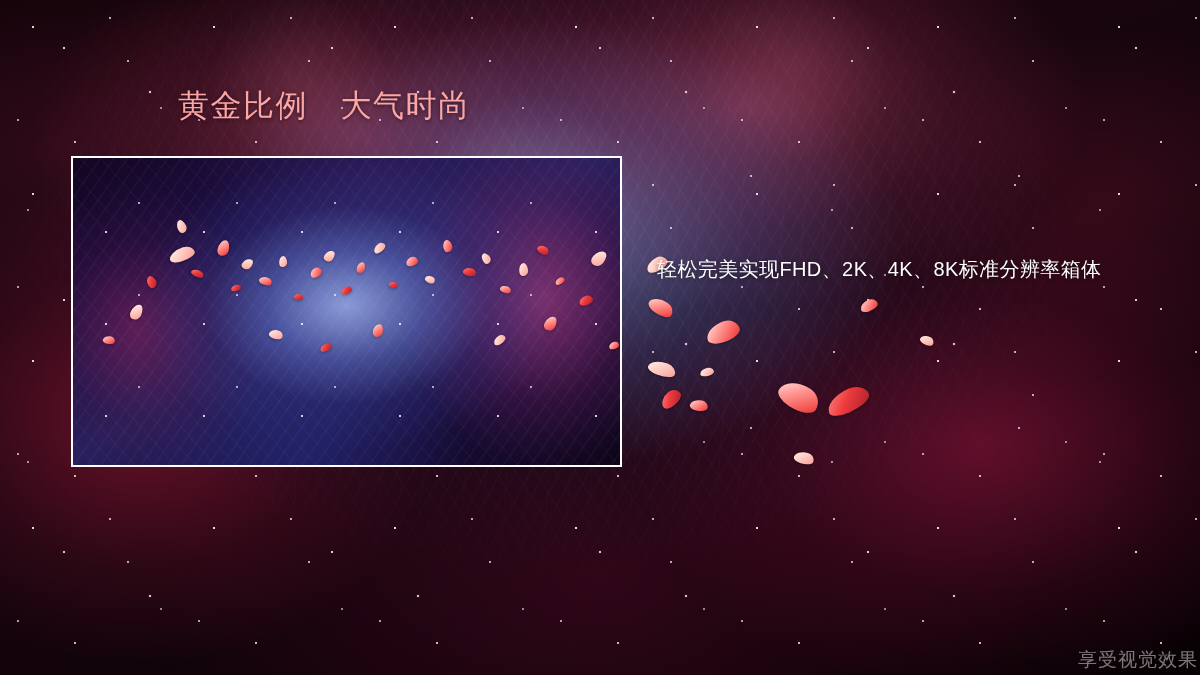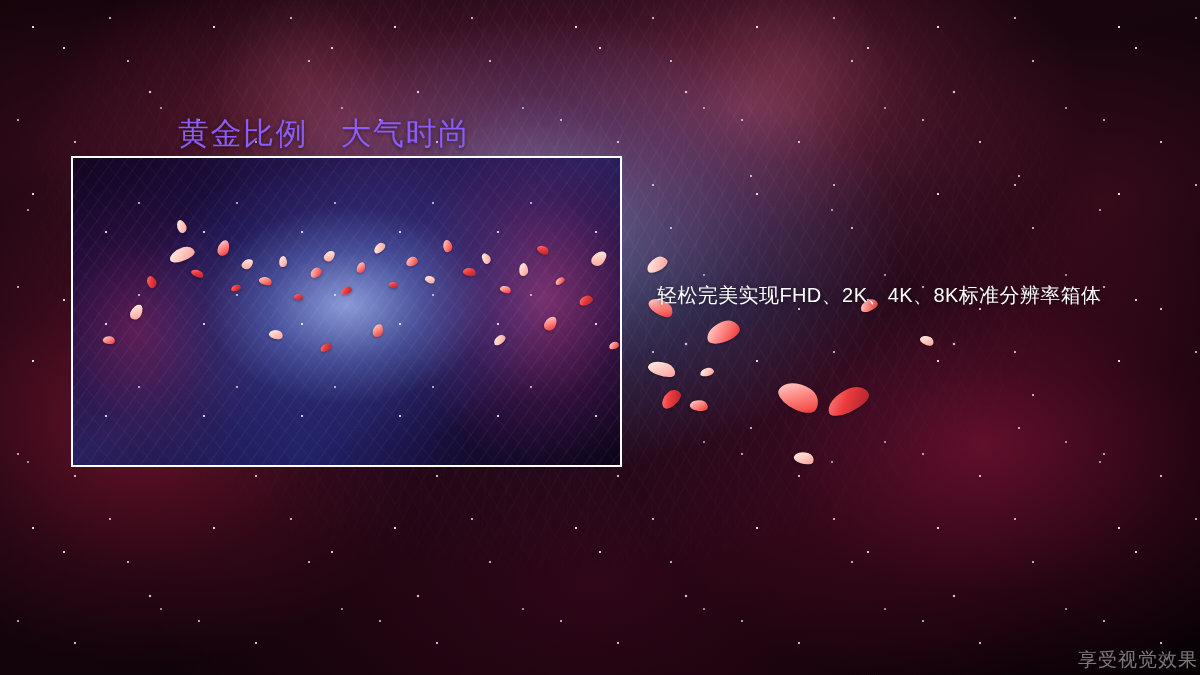--- a/index.html
+++ b/index.html
@@ -87,24 +87,24 @@
       radial-gradient(circle 1.9px at 215px 176px,rgba(235,245,255,0.95) 28%, rgba(150,180,255,0.28) 58%, transparent 76%),
       radial-gradient(circle 2.3px at 150px 92px, rgba(255,225,240,0.92) 28%, rgba(255,140,190,0.26) 58%, transparent 76%),
       radial-gradient(circle 1.8px at 28px 210px, rgba(225,235,255,0.90) 28%, rgba(160,190,255,0.24) 58%, transparent 76%);
     background-size: 268px 252px;
   }
 
   
   #title {
     position: absolute;
     left: 178px;
-    top: 115px;
+    top: 87px;
     font-size: 31px;
     line-height: 38px;
-    color: #8b5cf6;
+    color: #fca5a5;
     letter-spacing: 1.5px;
     white-space: pre;
     text-shadow: 0 1px 4px rgba(0,0,0,0.55);
   }
 
   
   #photo-frame {
     position: absolute;
     left: 71px;
     top: 156px;
@@ -161,21 +161,21 @@
     background: linear-gradient(135deg, #fff3ef 0%, #ffcdc4 45%, #f59a92 100%);
   }
   .petal.deep {
     background: linear-gradient(135deg, #ff8a84 0%, #ee3b3e 45%, #a8202c 100%);
   }
 
   
   #body-text {
     position: absolute;
     left: 657px;
-    top: 274px;
+    top: 248px;
     width: 520px;
   }
   .body-line {
     font-size: 20px;
     line-height: 42px;
     color: #ffffff;
     white-space: pre;
     letter-spacing: 0.4px;
     text-shadow: 0 1px 4px rgba(0,0,0,0.5);
   }

